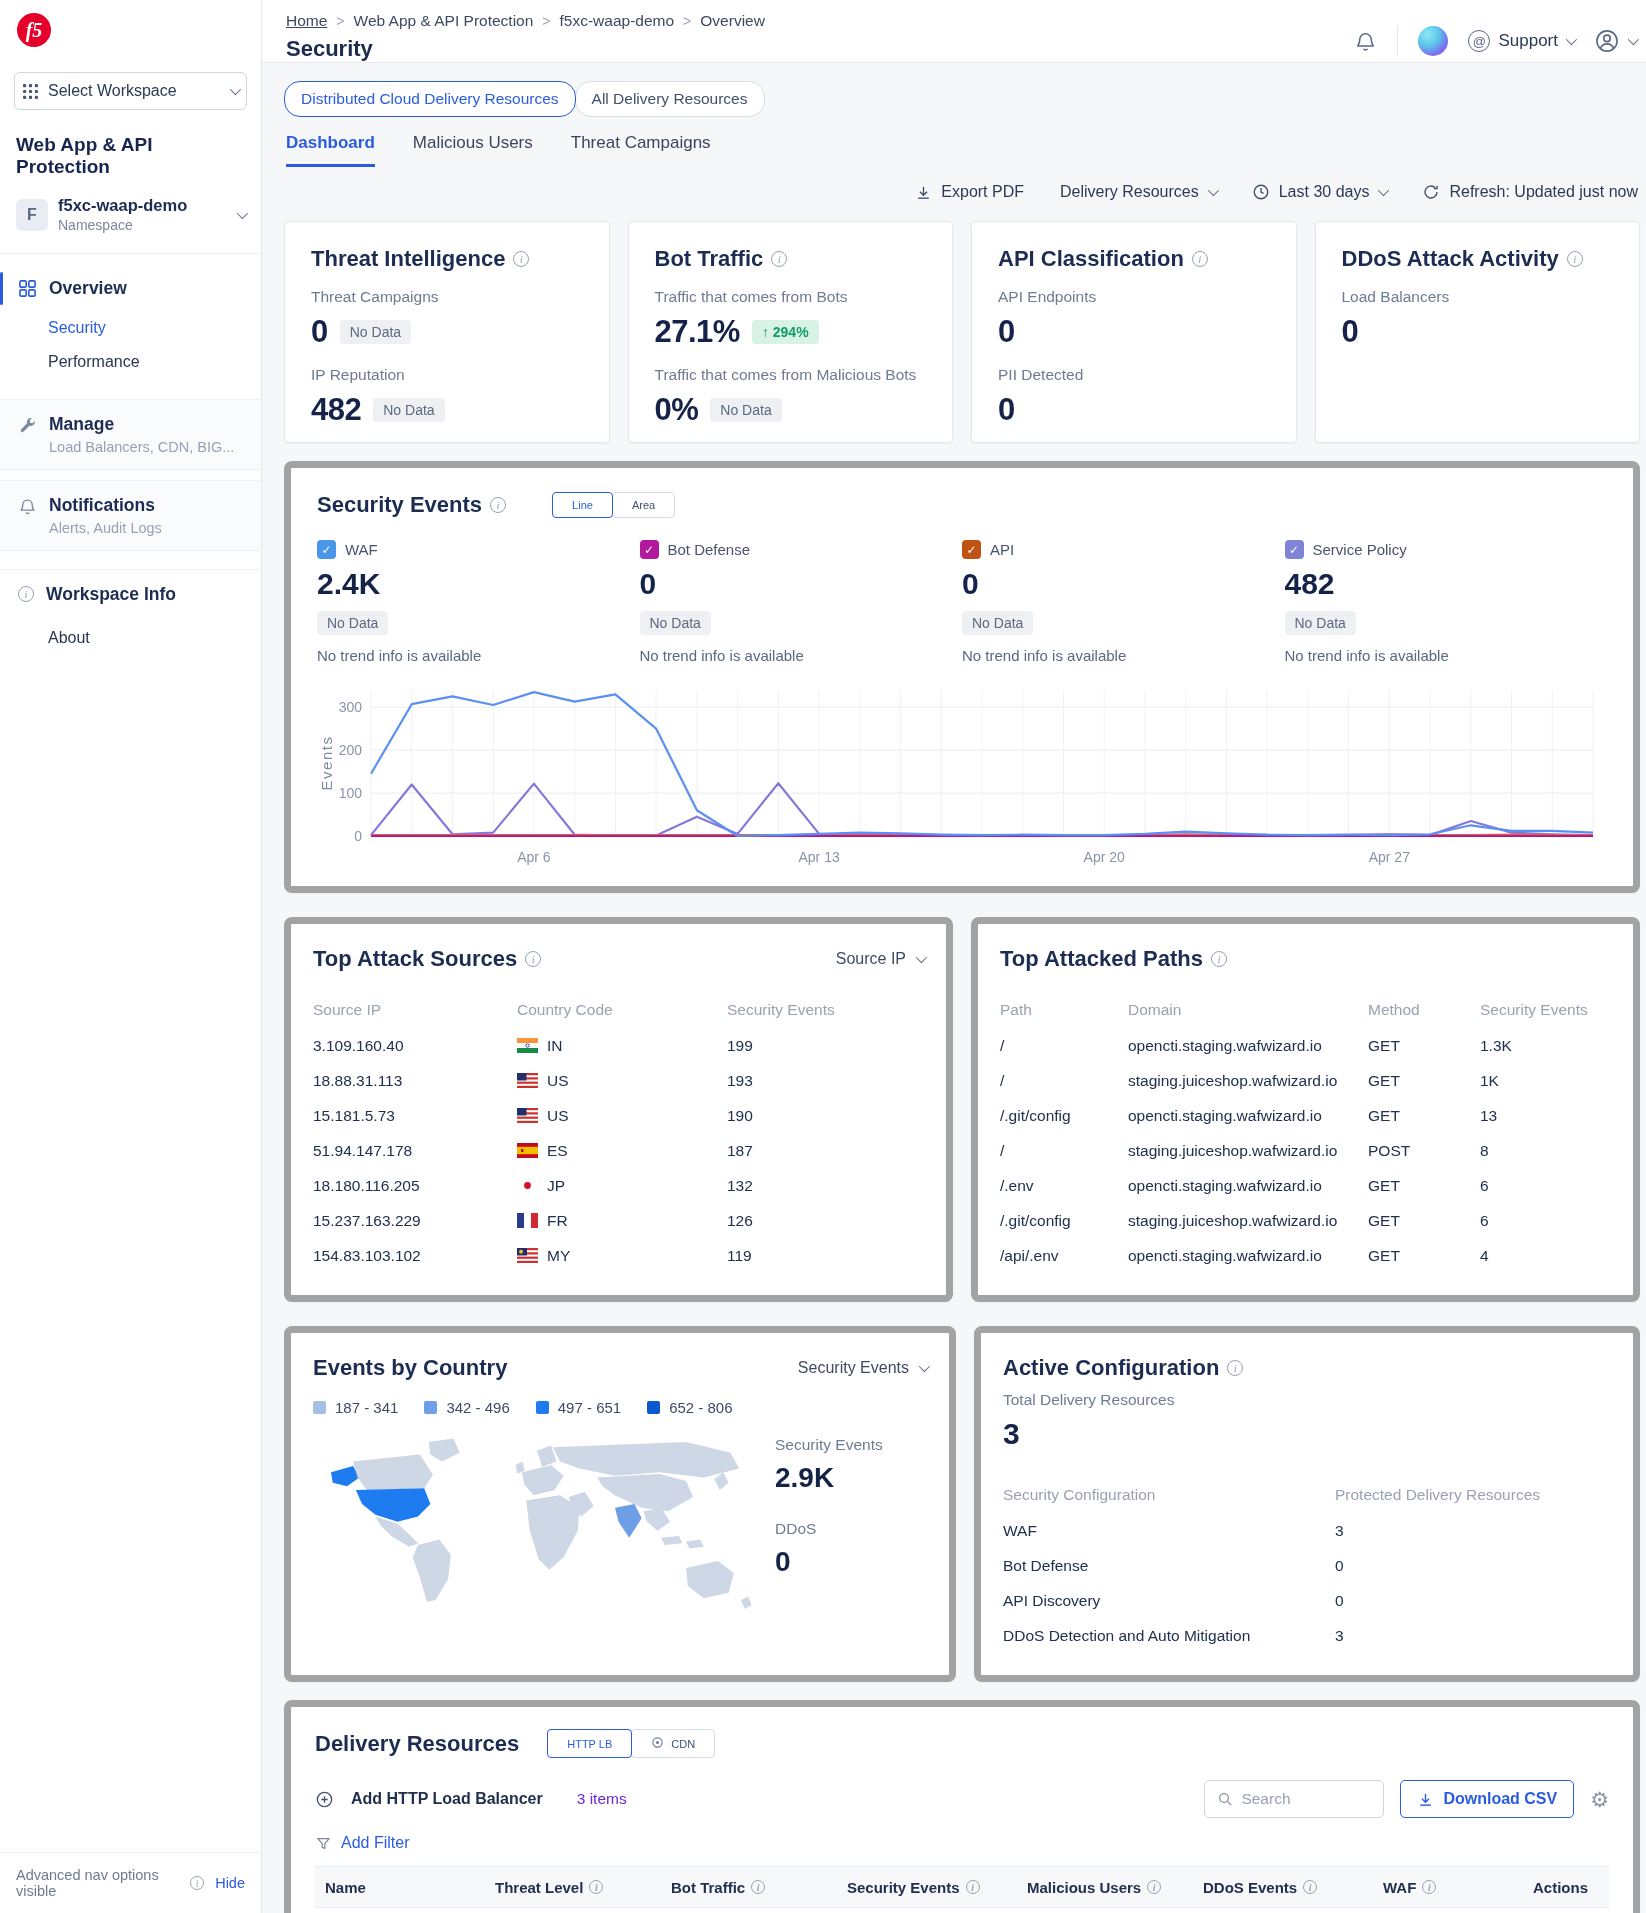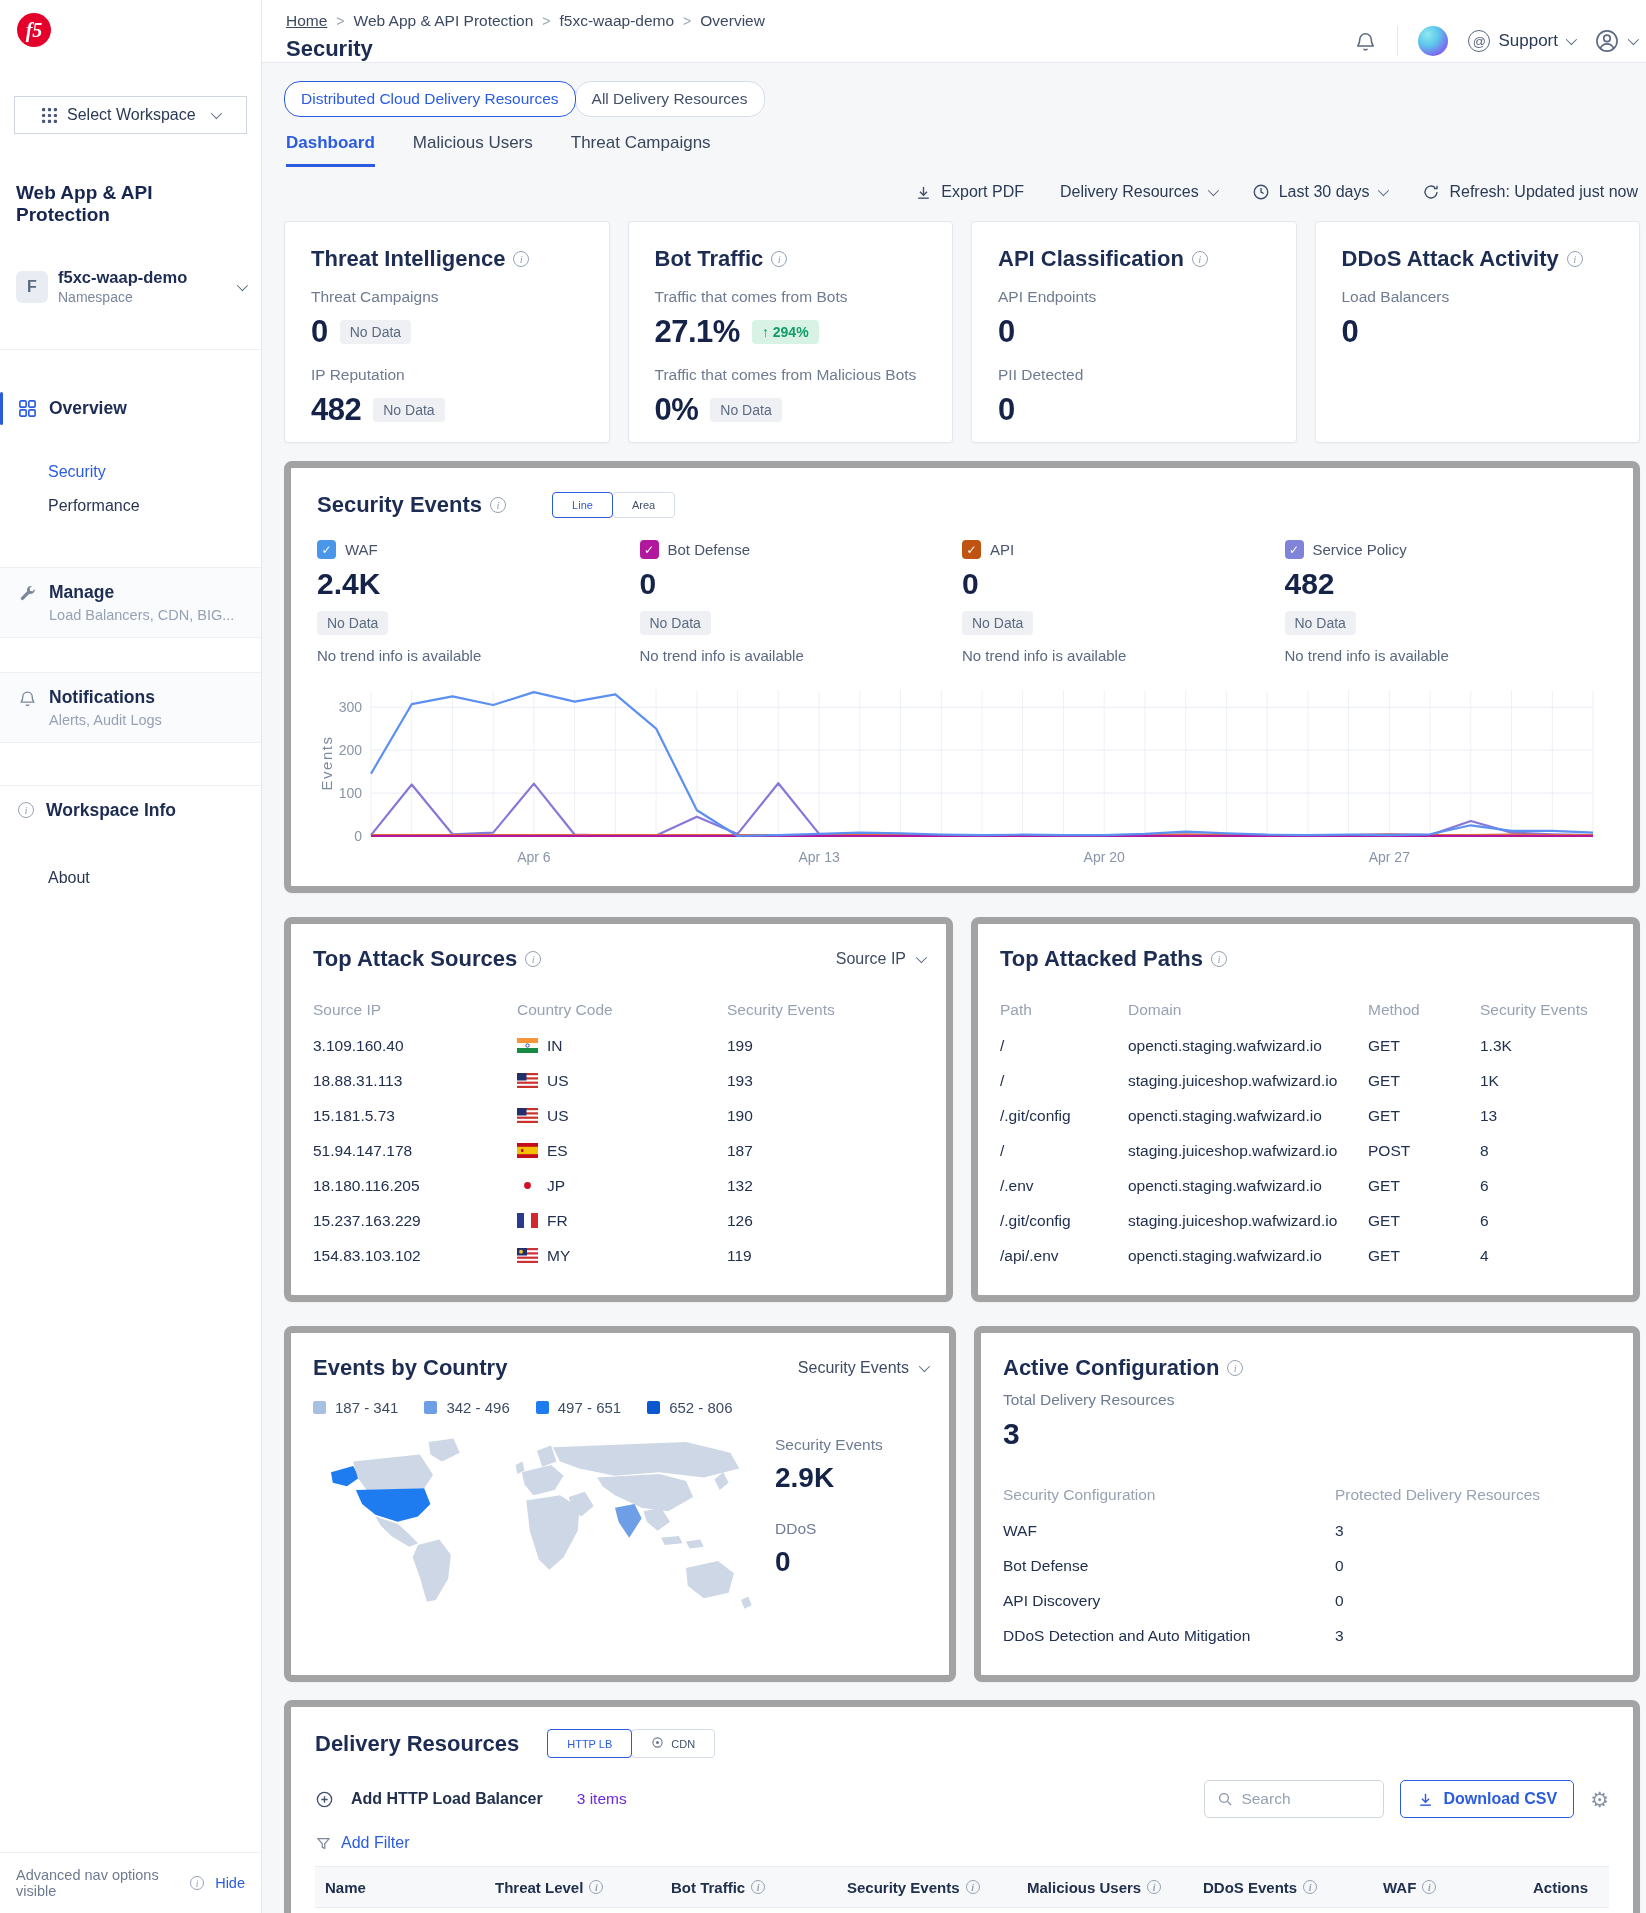--- a/index.html
+++ b/index.html
@@ -4,24 +4,24 @@
 <style>
   * { margin:0; padding:0; box-sizing:border-box; }
   body {
     width:1646px; height:1913px; overflow:hidden;
     font-family:"Liberation Sans","DejaVu Sans",sans-serif;
     color:#22304e; background:#f6f7f9; font-size:16px;
   }
   .app { display:flex; width:1646px; height:1913px; }
 
   
-  .sidebar { width:262px; min-width:262px; background:#fff; border-right:1px solid #e4e8ee; display:flex; flex-direction:column;gap:24px; }
+  .sidebar { width:262px; min-width:262px; background:#fff; border-right:1px solid #e4e8ee; display:flex; flex-direction:column; }
   .logo-row { padding:12px 0 10px 16px; }
   .ws-select { margin:10px 14px 0 14px; height:38px; display:flex; align-items:center; gap:10px;
-    background:#fff; border:1px solid #cfd6e0; border-radius:0; padding:0 27px; cursor:pointer;
+    background:#fff; border:1px solid #cfd6e0; border-radius:6px; padding:0 8px; cursor:pointer;
     font-size:16px; color:#2b3a55; font-family:inherit; }
   .ws-select .chev { margin-left:auto; }
   .ws-title { font-size:19px; font-weight:700; color:#172650; padding:24px 16px 6px 16px; }
   .ns-row { display:flex; align-items:center; gap:10px; padding:12px 16px; cursor:pointer; }
   .ns-avatar { width:32px; height:32px; border-radius:6px; background:#e9edf3; color:#5a6880;
     font-weight:700; font-size:16px; display:flex; align-items:center; justify-content:center; }
   .ns-name { font-size:16.5px; font-weight:700; color:#1d2c52; }
   .ns-type { font-size:14px; color:#7c879c; margin-top:2px; }
   .ns-row .chev { margin-left:auto; }
   .sb-divider { border-top:1px solid #eceff4; margin:8px 0 14px 0; }

